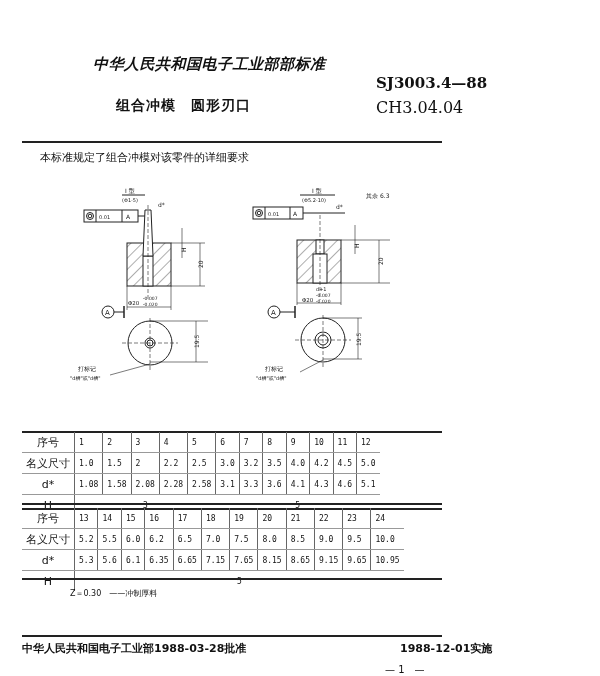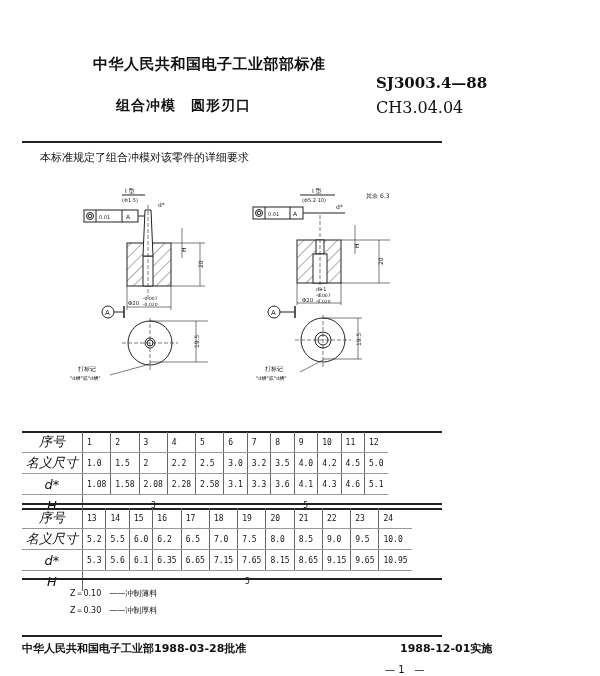--- a/index.html
+++ b/index.html
@@ -1,27 +1,27 @@
 <!DOCTYPE html>
 <html><head>
 <meta charset="utf-8">
 <style>
   html,body{margin:0;padding:0;background:#fff;}
   body{width:600px;height:676px;position:relative;overflow:hidden;font-family:"DejaVu Sans",sans-serif;color:#111;}
   .abs{position:absolute;}
-  .org{left:93px;top:55px;font-size:15px;font-weight:bold;letter-spacing:0.5px;}
+  .org{left:93px;top:55px;font-size:15px;font-weight:bold;letter-spacing:0.5px;font-style:italic;}
   .stdno{left:376px;top:74px;font-size:15px;font-family:"DejaVu Serif",serif;font-weight:bold;}
   .stdcode{left:376px;top:98px;font-size:16px;font-family:"DejaVu Serif",serif;}
   .title{left:116px;top:97px;font-size:14px;font-weight:bold;letter-spacing:1px;}
   .rule{left:22px;width:420px;height:2px;background:#222;}
   .intro{left:40px;top:150px;font-size:11px;}
   .drawing{left:55px;top:175px;}
   table.spec{position:absolute;left:22px;border-collapse:collapse;font-family:"DejaVu Sans Mono",monospace;font-size:8px;}
   table.spec td{border-right:1px solid #666;border-bottom:1px solid #999;height:20px;padding:0 4px;text-align:left;white-space:nowrap;}
-  table.spec td.hdr{width:42px;text-align:center;font-family:"DejaVu Sans",sans-serif;font-size:13px;font-style:italic;}
+  table.spec td.hdr{width:42px;text-align:center;font-family:"DejaVu Sans",sans-serif;font-size:11px;}
   table.spec td:last-child{border-right:none;}
   table.spec tr:last-child td{border-bottom:none;}
   .tbl1{top:432px;}
   .tbl2{top:508px;}
   .trule{left:22px;width:420px;background:#222;}
   .notes{left:50px;top:585px;font-size:8px;line-height:17px;}
   .notes .indent{padding-left:20px;}
   .approve{left:22px;top:641px;font-size:11px;font-weight:bold;}
   .impl{left:360px;top:641px;font-size:11px;font-weight:bold;margin-left:40px;}
   .page{left:385px;top:663px;font-size:10px;}
@@ -259,21 +259,20 @@
   </tr>
   <tr>
     <td class="hdr">H</td>
     <td colspan="12" style="text-align:center;">5</td>
   </tr>
 </tbody>
   </table>
 <div class="abs trule" style="top:578px;height:2px;"></div>
 
 <div class="abs notes">
-  <div class="indent">Z＝0.10　——冲制薄料</div>
   <div class="indent">Z＝0.30　——冲制厚料</div>
 </div>
 
 <div class="abs rule" style="top:635px;"></div>
 
 <div class="abs approve">中华人民共和国电子工业部1988-03-28批准</div>
 <div class="abs impl">1988-12-01实施</div>
 <div class="abs page">— 1　—</div>
 
 </body></html>

